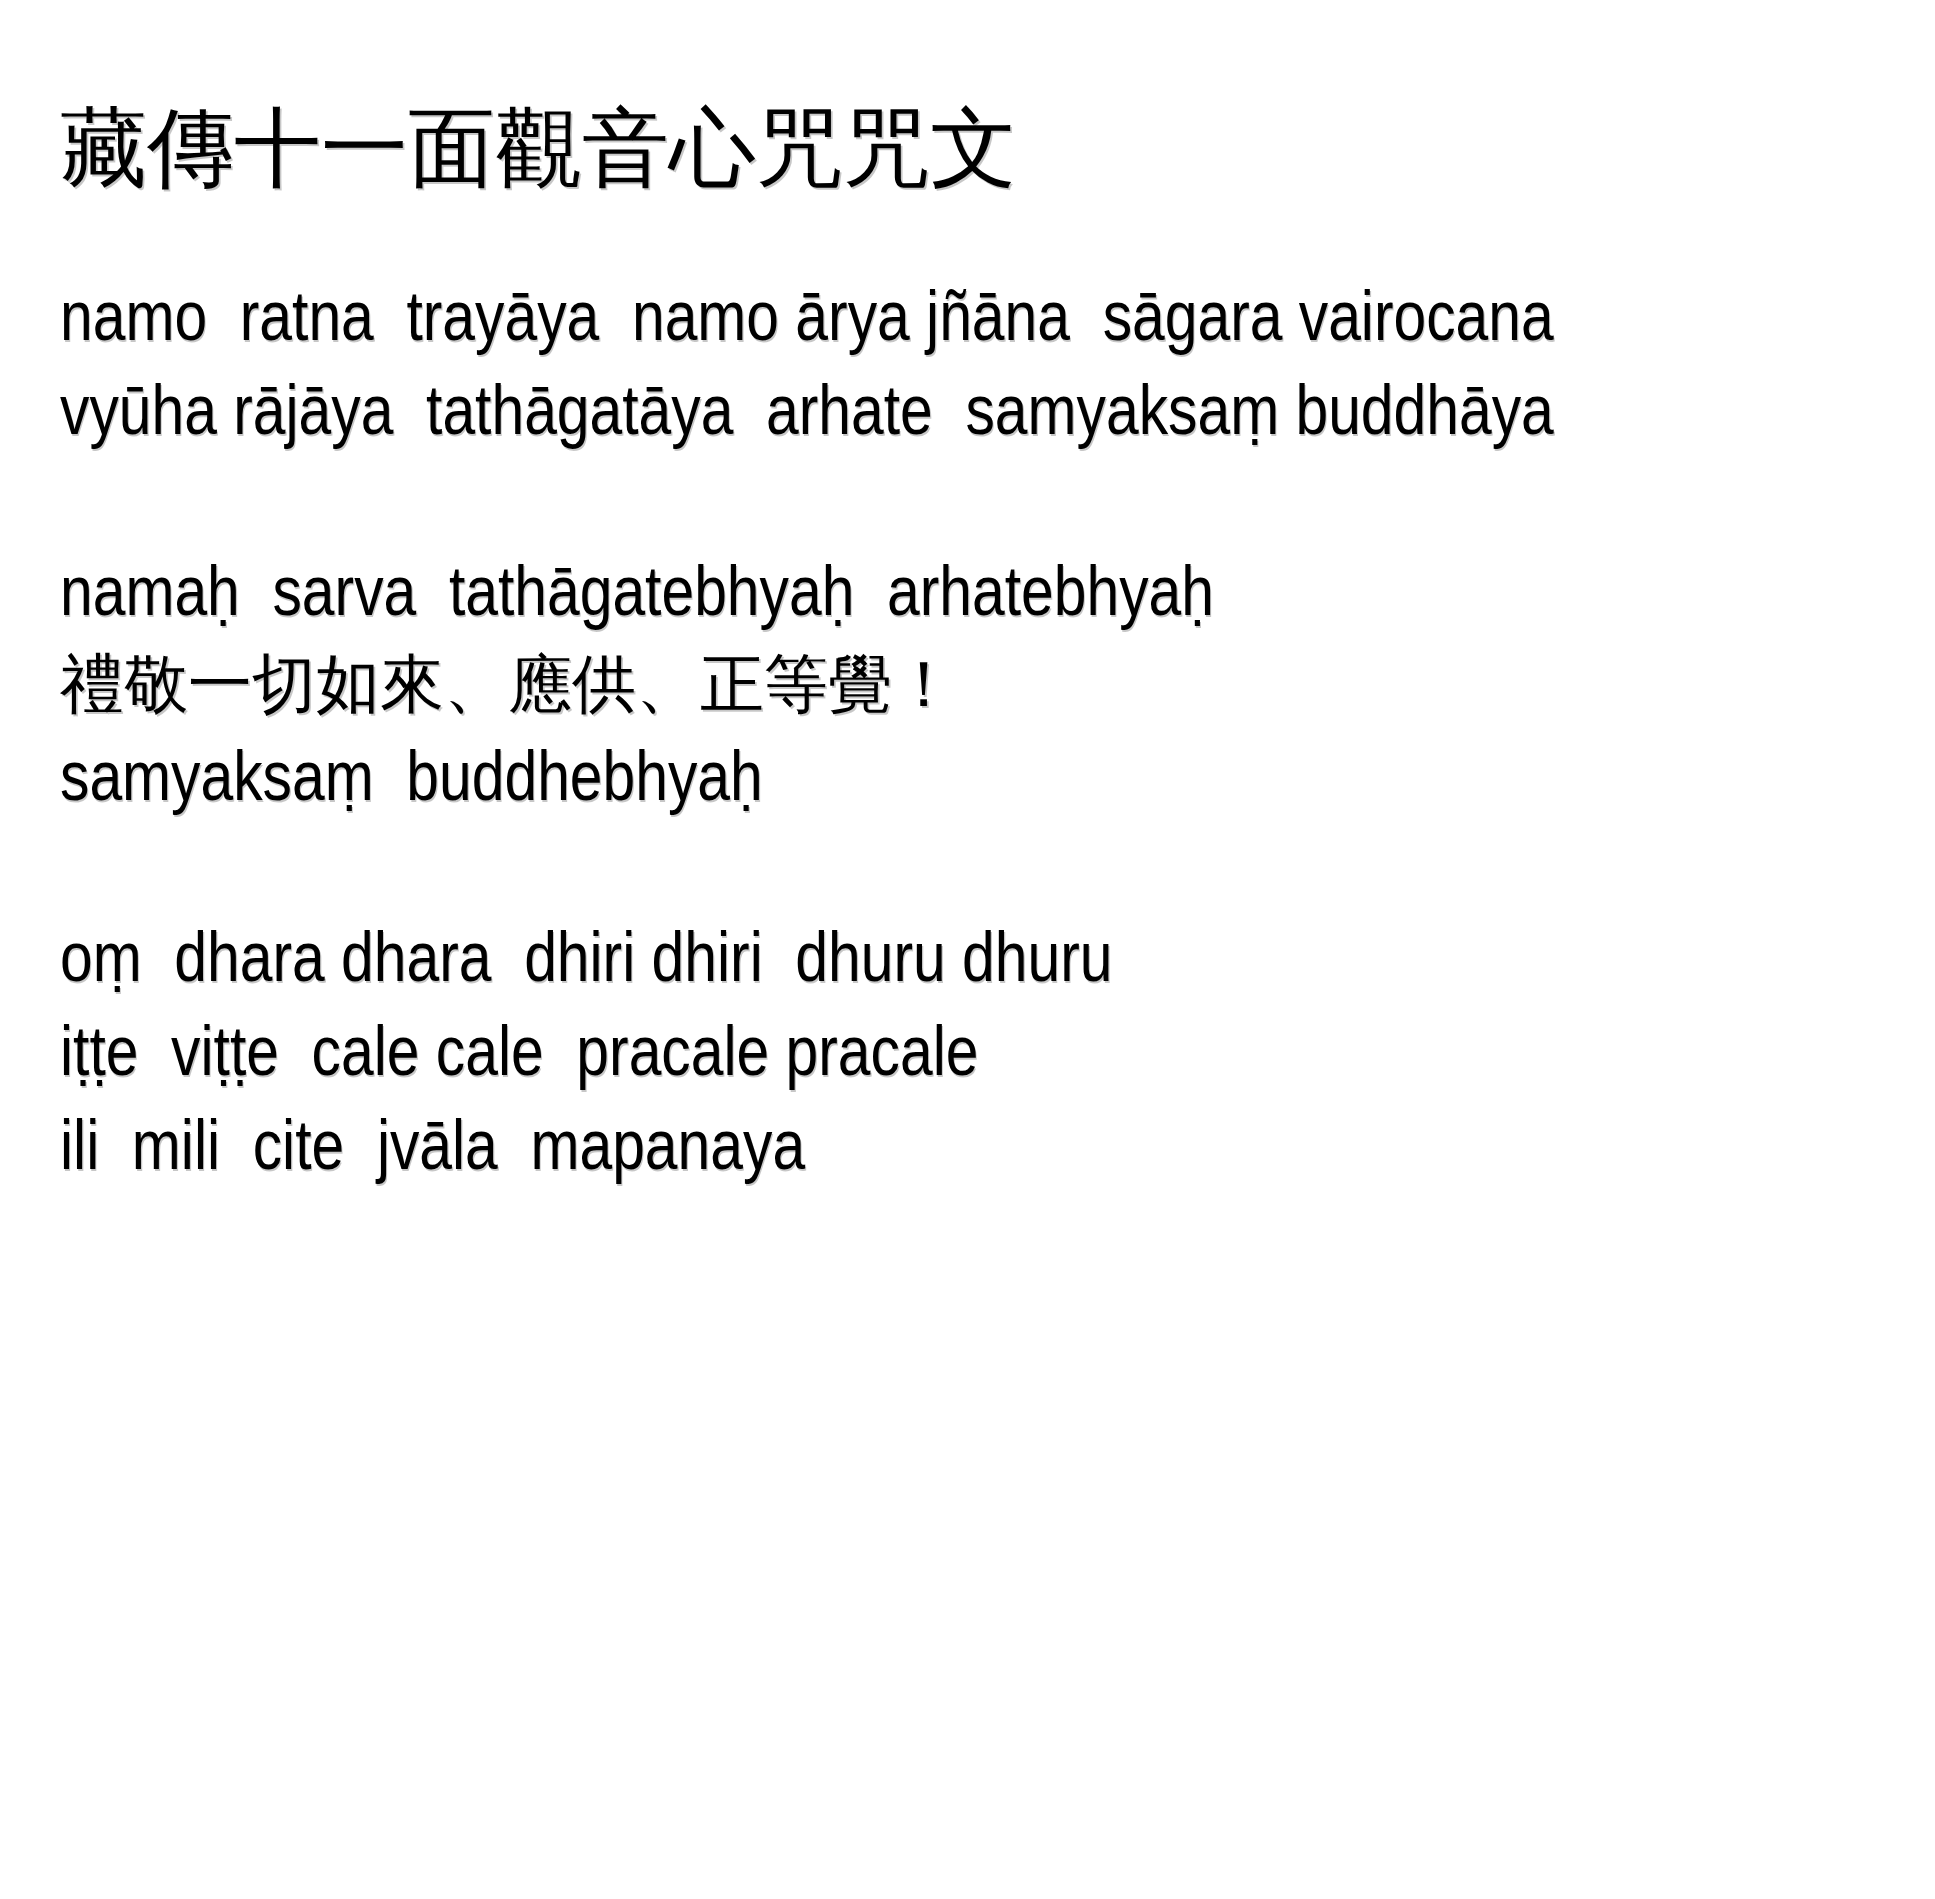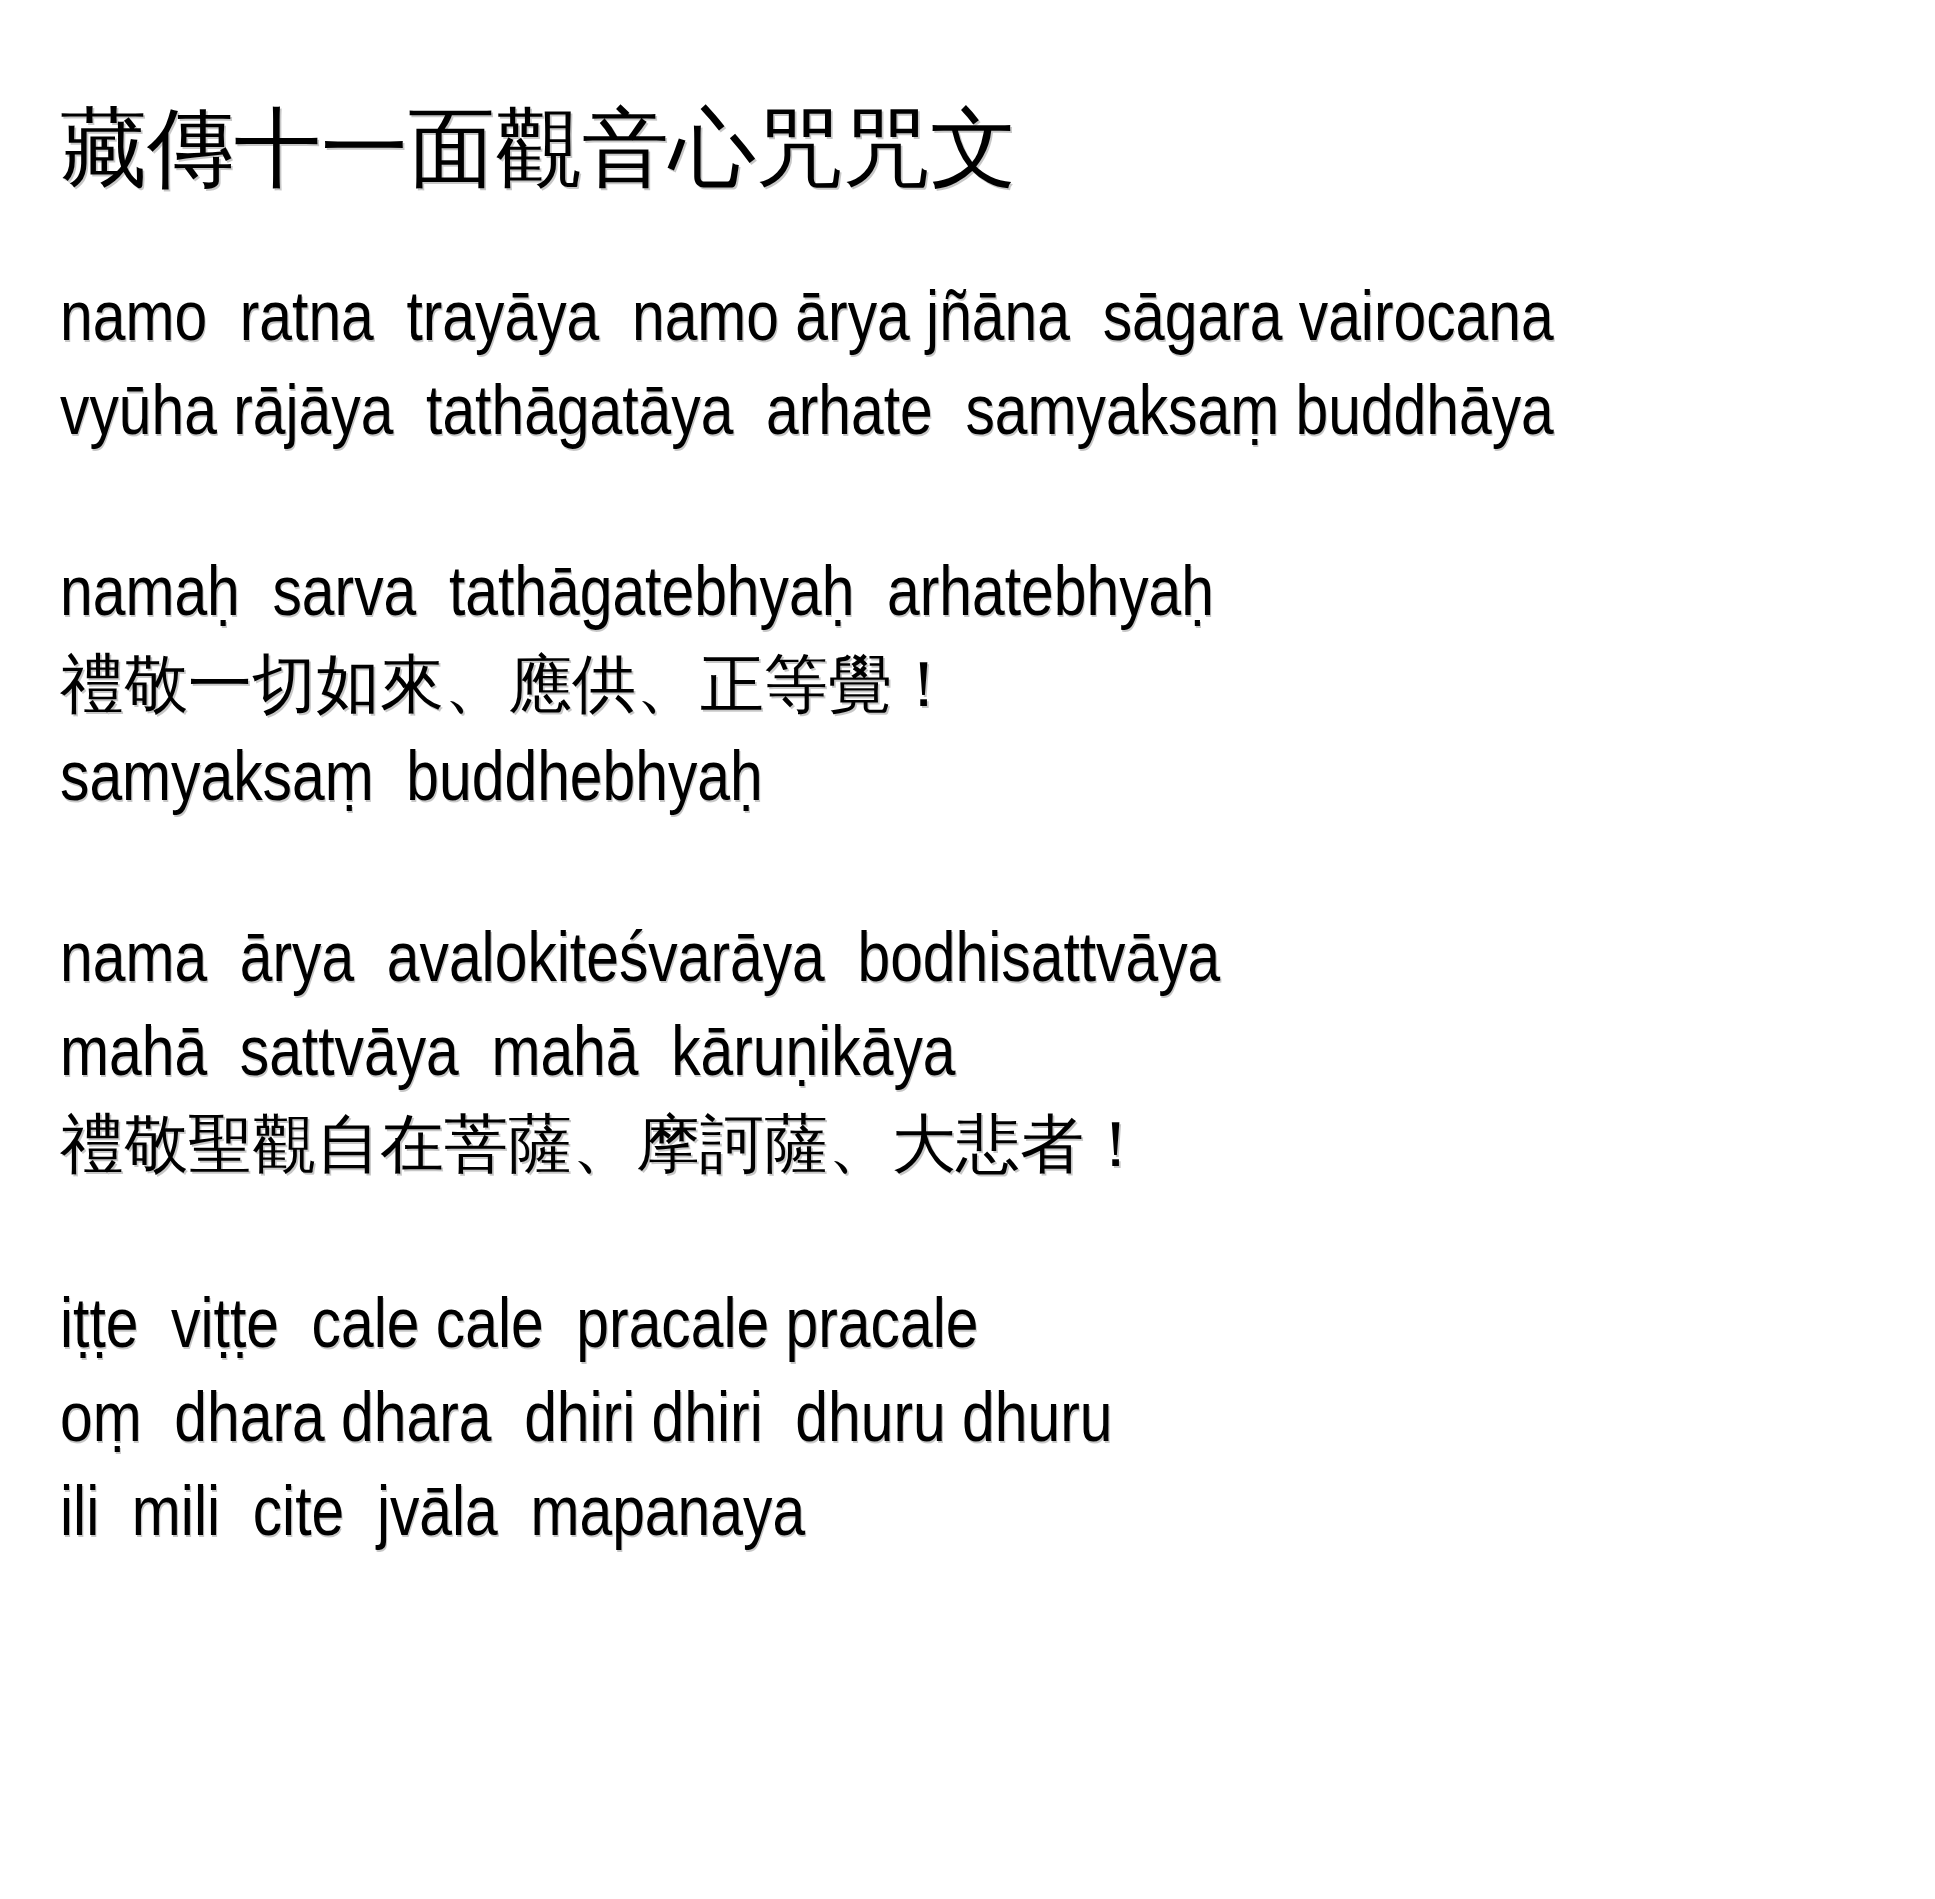--- a/index.html
+++ b/index.html
@@ -67,28 +67,23 @@
     <div class="line"><span class="latin">namo  ratna  trayāya  namo ārya jñāna  sāgara vairocana</span></div>
     <div class="line"><span class="latin">vyūha rājāya  tathāgatāya  arhate  samyaksaṃ buddhāya</span></div>
   </div>
 
   <div class="para">
     <div class="line"><span class="latin">namaḥ  sarva  tathāgatebhyaḥ  arhatebhyaḥ</span></div>
     <div class="line"><span class="cjk">禮敬一切如來、應供、正等覺！</span></div>
     <div class="line"><span class="latin">samyaksaṃ  buddhebhyaḥ</span></div>
   </div>
 
-  <div class="para">
-    <div class="line"><span class="latin">nama  ārya  avalokiteśvarāya  bodhisattvāya</span></div>
-    <div class="line"><span class="latin">mahā  sattvāya  mahā  kāruṇikāya</span></div>
-    <div class="line"><span class="cjk">禮敬聖觀自在菩薩、摩訶薩、大悲者！</span></div>
-  </div>
 
 
   <div class="para">
+    <div class="line"><span class="latin">oṃ  dhara dhara  dhiri dhiri  dhuru dhuru</span></div>
     <div class="line"><span class="latin">iṭṭe  viṭṭe  cale cale  pracale pracale</span></div>
-    <div class="line"><span class="latin">oṃ  dhara dhara  dhiri dhiri  dhuru dhuru</span></div>
     <div class="line"><span class="latin">ili  mili  cite  jvāla  mapanaya</span></div>
 
   </div>
 
 </div>
 
 
 </body></html>

